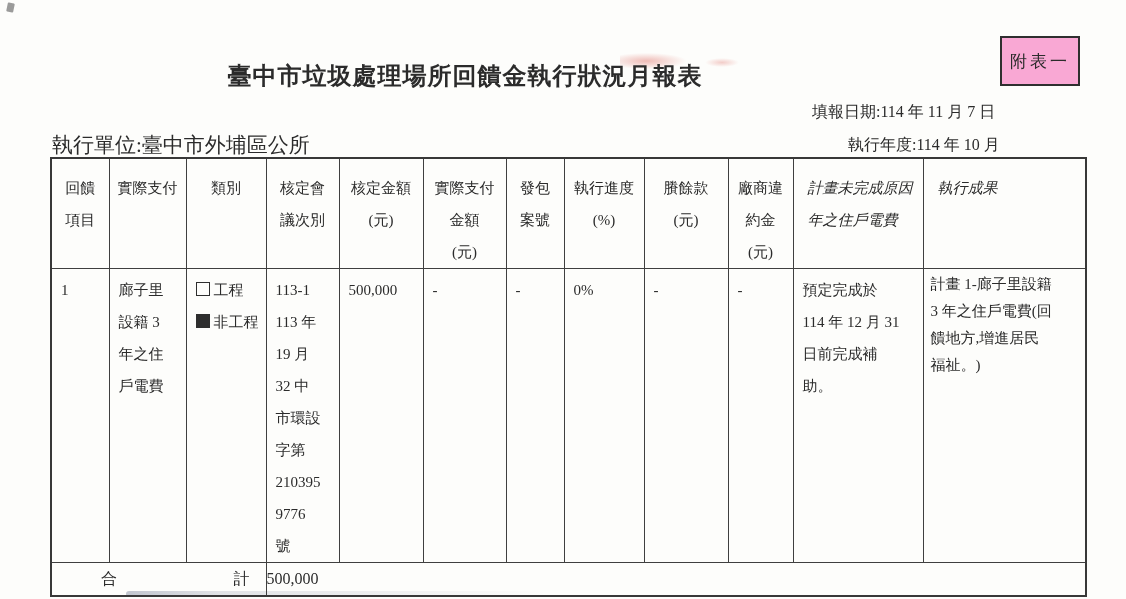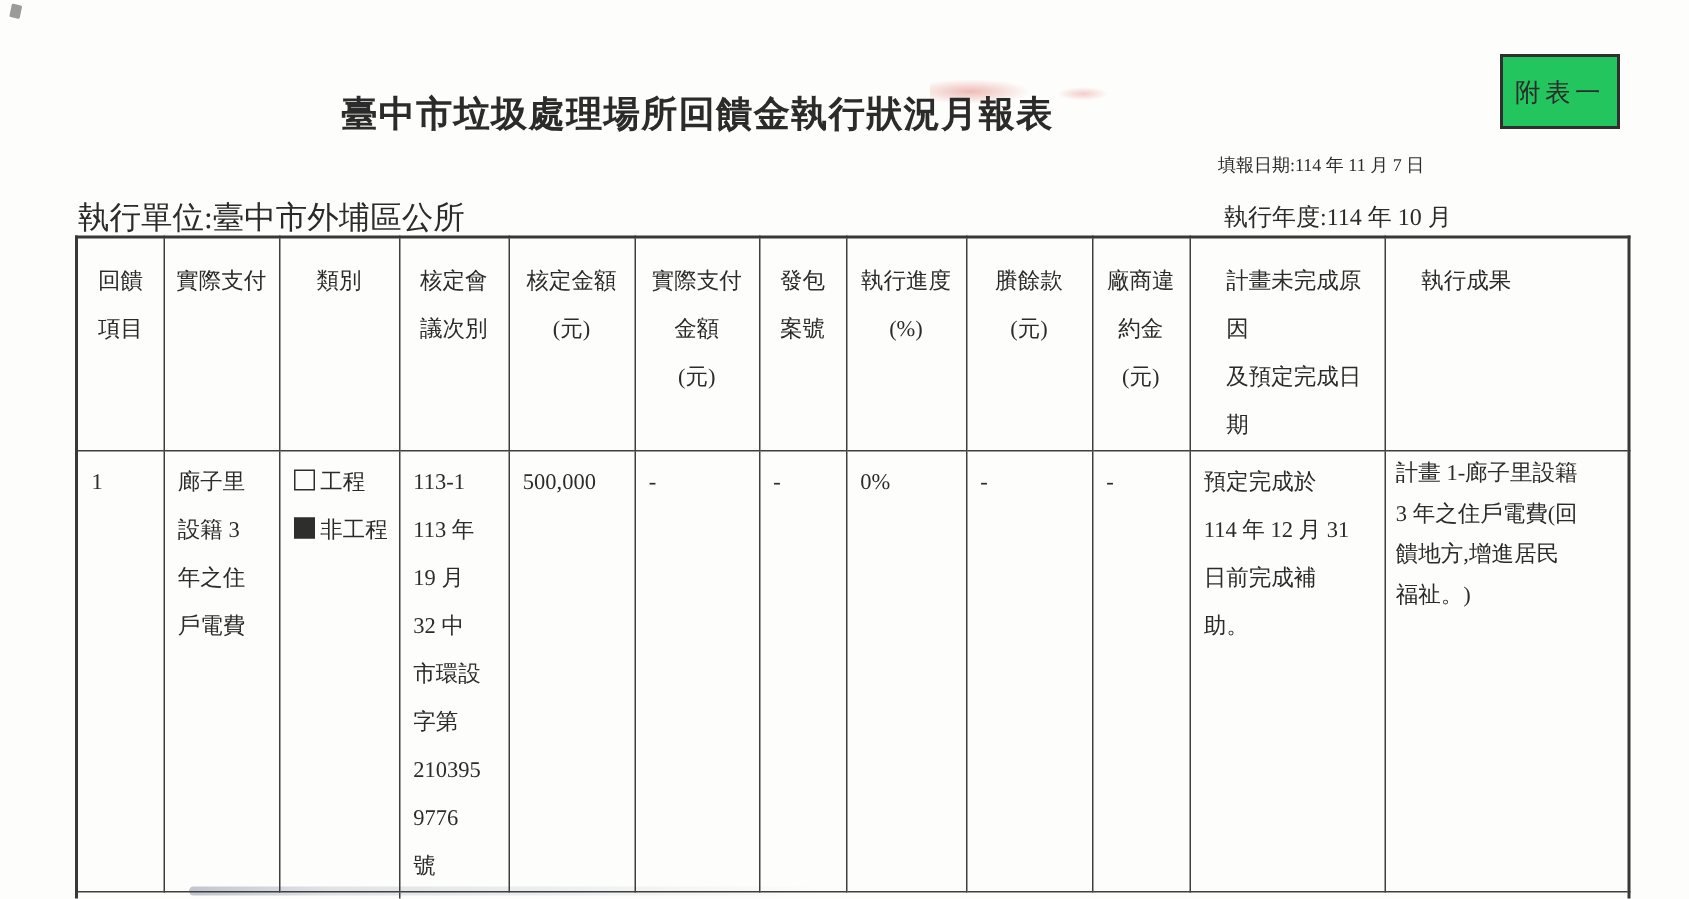--- a/index.html
+++ b/index.html
@@ -8,38 +8,38 @@
     background:#fdfdfb;color:#2b2b2b;
     font-family:"Liberation Serif","DejaVu Serif",serif;
   }
   .title{
     position:absolute;top:60px;left:16px;width:898px;margin:0;
     text-align:center;font-size:24px;font-weight:bold;letter-spacing:1px;
   }
   .appendix-box{
     position:absolute;left:1000px;top:36px;width:76px;height:46px;
     border:2px solid #2f2f2f;display:flex;align-items:center;justify-content:center;
-    font-size:17px;letter-spacing:3px;background:#22c55e;
-  }
-  .report-date{position:absolute;left:812px;top:102px;font-size:12px;}
+    font-size:17px;letter-spacing:3px;background:#f9a8d4;
+  }
+  .report-date{position:absolute;left:812px;top:102px;font-size:16px;}
   .exec-unit{position:absolute;left:52px;top:131px;font-size:21px;}
-  .exec-period{position:absolute;left:816px;top:135px;font-size:16px;}
+  .exec-period{position:absolute;left:848px;top:135px;font-size:16px;}
 
   table.report{
     position:absolute;left:50px;top:157px;width:1035px;
     border-collapse:collapse;table-layout:fixed;
     border:2px solid #383838;
   }
   .report th,.report td{border:1.5px solid #3f3f3f;}
   tr.head{height:105px;}
   .report th{
     font-weight:normal;vertical-align:top;text-align:center;
     padding:13px 2px 0 2px;font-size:15px;line-height:32px;
   }
-  .report th.left{text-align:left;padding-left:24px;}
+  .report th.left{text-align:left;padding-left:14px;font-style:italic;}
   tr.data{height:292px;}
   .report td{
     vertical-align:top;font-size:15px;line-height:32px;
     padding:5px 4px 0 9px;text-align:left;
   }
   .report td.result{line-height:27px;padding-top:2px;padding-right:16px;padding-left:7px;}
   tr.foot{height:32px;}
   tr.foot td{vertical-align:middle;padding:0;font-size:16px;}
   .sum-label{display:flex;justify-content:space-between;padding:0 16px 0 49px;}
   td.total-value{padding-left:13px;}
@@ -136,21 +136,21 @@
       <div>賸餘款</div>
       <div>(元)</div>
     </th>
     <th>
       <div>廠商違</div>
       <div>約金</div>
       <div>(元)</div>
     </th>
     <th class="left">
       <div>計畫未完成原因</div>
-      <div>及預定完成日期</div>
+      <div>年之住戶電費</div>
     </th>
     <th class="left">
       <div>執行成果</div>
     </th>
   </tr>
 
   <tr class="data">
     <td>
       <div>1</div>
     </td>

